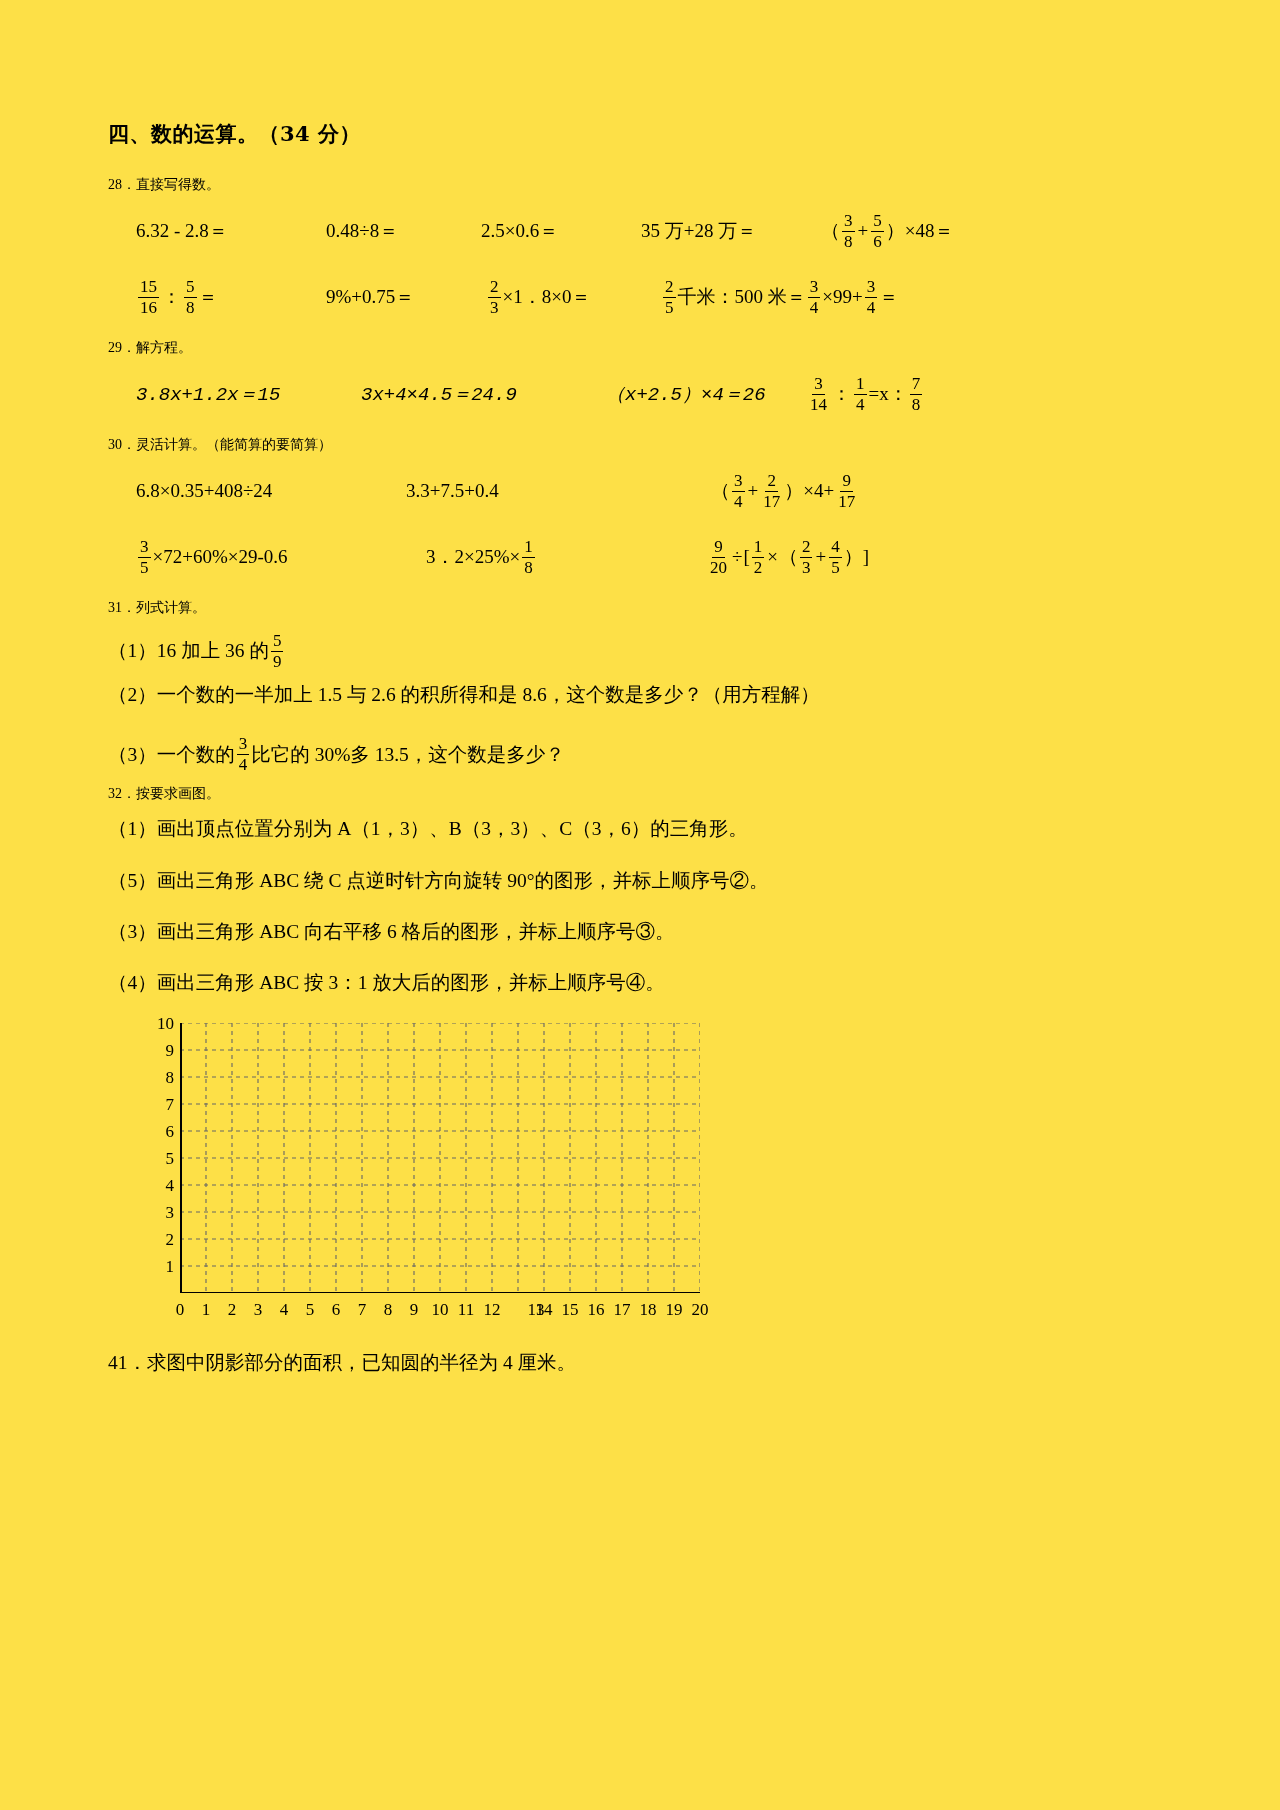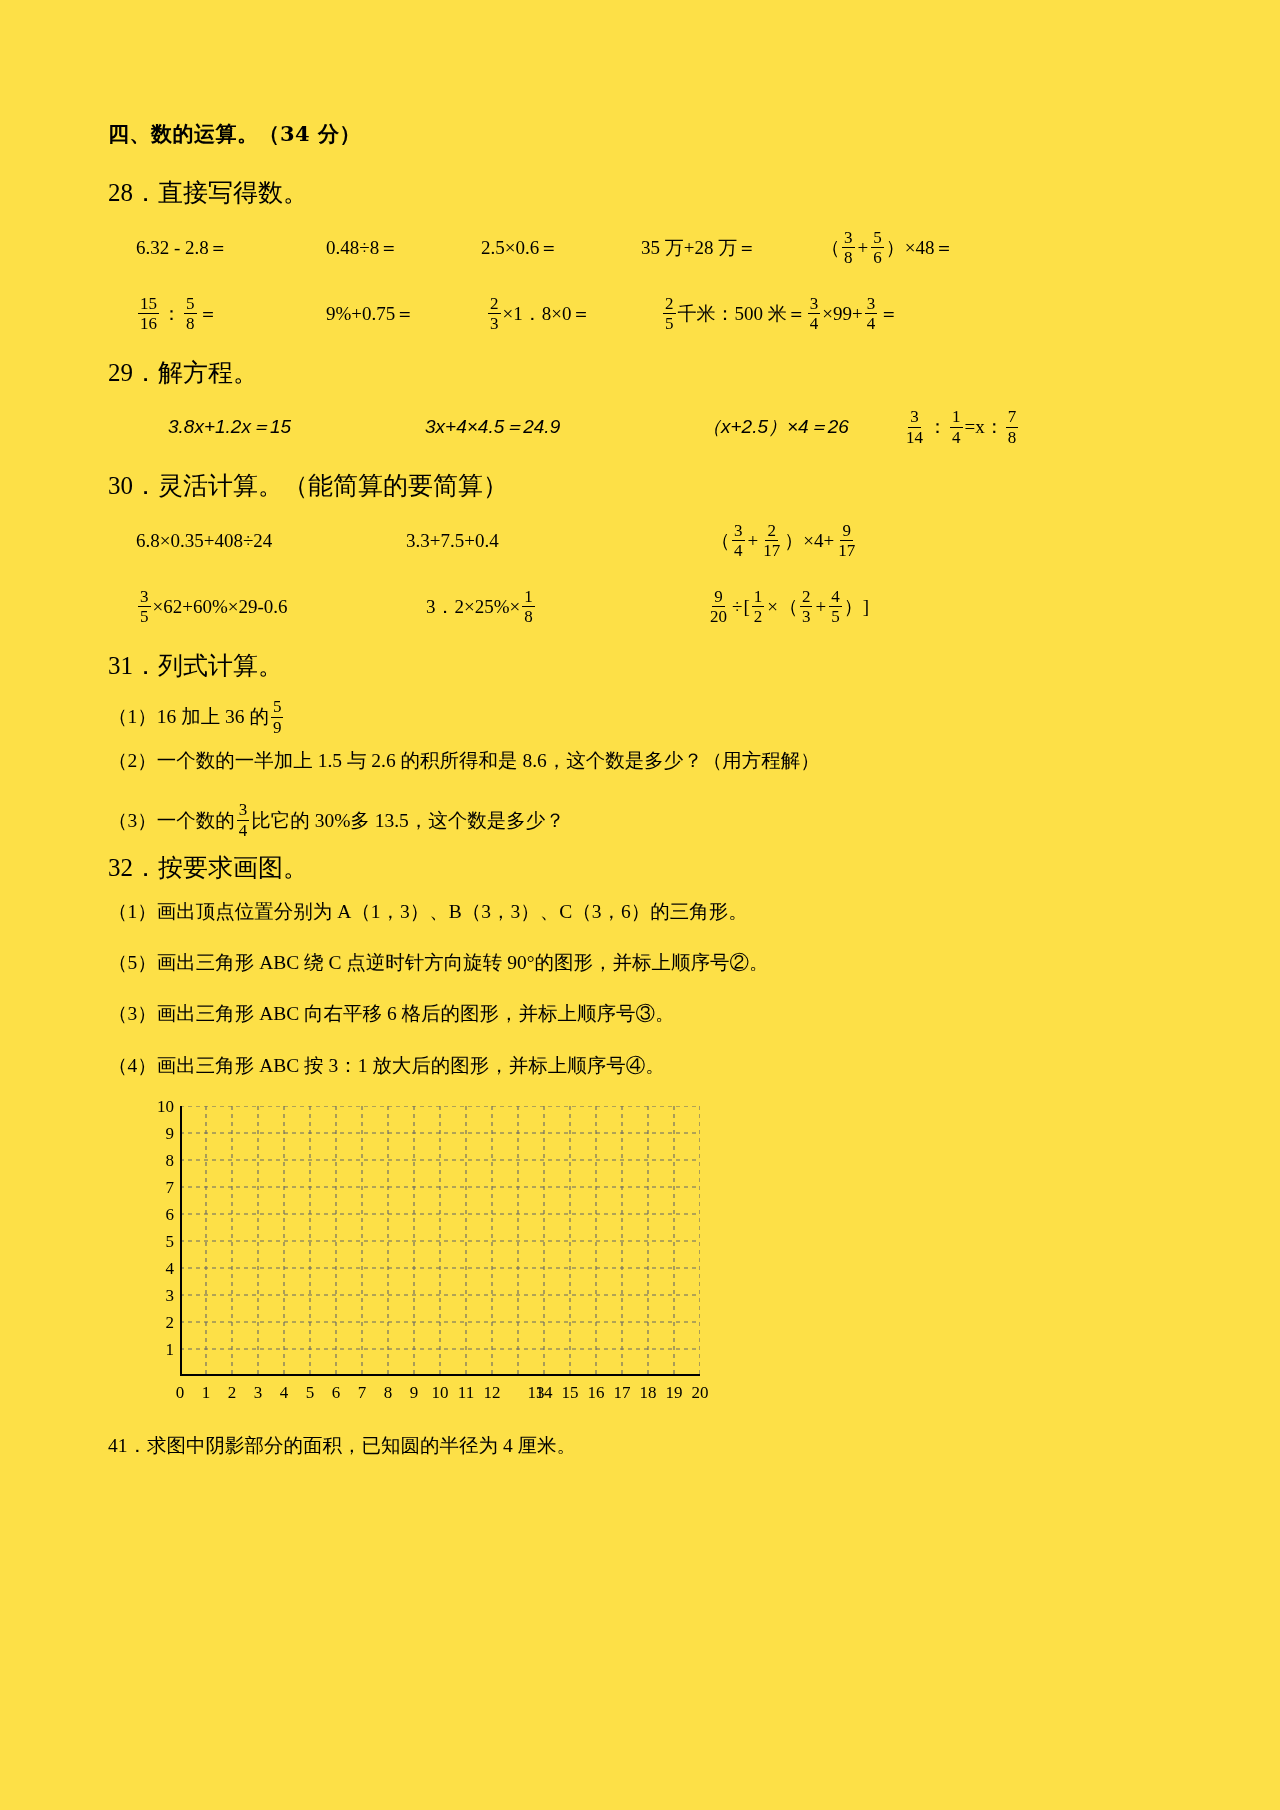--- a/index.html
+++ b/index.html
@@ -30,21 +30,21 @@
   .section-head {
     font-family: "DejaVu Serif", "Liberation Serif", serif;
     font-weight: bold;
     font-size: 21px;
     letter-spacing: .5px;
     margin: 0 0 26px 0;
   }
   .section-head.second { margin-top: 42px; }
 
   .q-line {
-    font-size: 25px;
+    font-size: 14px;
     margin: 0 0 10px 0;
     line-height: 1.5;
   }
   .q-num { letter-spacing: 0; }
 
   
   .math-row {
     display: flex;
     align-items: center;
     font-size: 19px;
@@ -82,21 +82,21 @@
   .sub-q {
     font-size: 19.5px;
     margin: 0 0 6px 0;
     display: flex;
     align-items: center;
     flex-wrap: nowrap;
     min-height: 46px;
     line-height: 1.5;
   }
   .sub-q.plain { display: block; min-height: 0; margin-bottom: 22px; }
-  .ital { font-style: italic; font-family: Liberation Sans, sans-serif; margin-left: 32px; }
+  .ital { font-style: italic; font-family: Liberation Mono, monospace; }
 
   
   .grid-wrap {
     position: relative;
     margin: 26px 0 0 40px;
     width: 600px;
     height: 300px;
   }
   .grid-ylabels {
     position: absolute;
@@ -275,21 +275,21 @@
         </span>
       </span>
     </div>
 
     <div class="math-row indent">
       <span class="cell" style="width:290px">
         <span class="frac">
           <span class="num">3</span>
           <span class="den">5</span>
         </span>
-        <span>×62+60%×29-0.6</span>
+        <span>×72+60%×29-0.6</span>
       </span>
       <span class="cell" style="width:280px">
         <span>3．2×25%×</span>
         <span class="frac">
           <span class="num">1</span>
           <span class="den">8</span>
         </span>
       </span>
       <span class="cell">
         <span class="frac">

